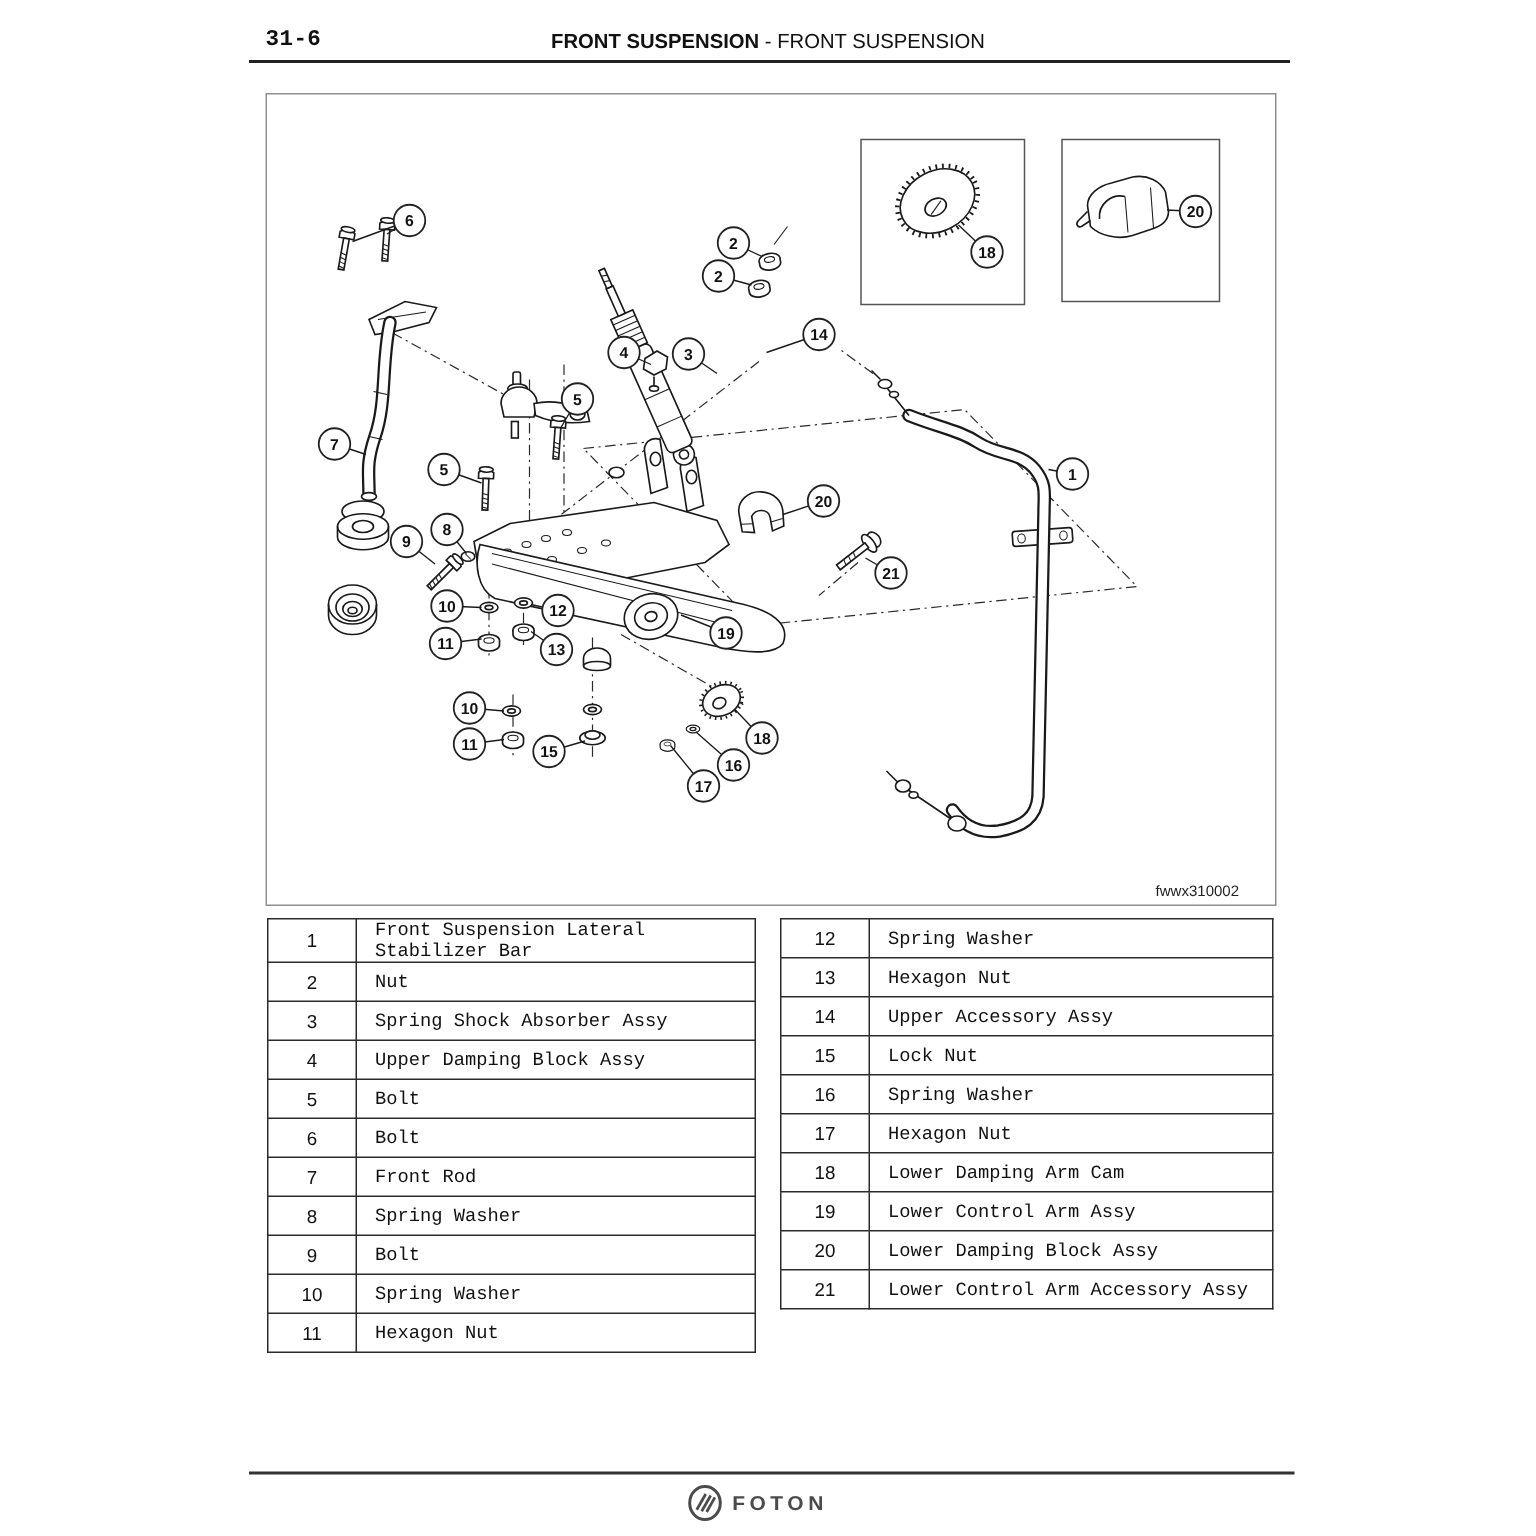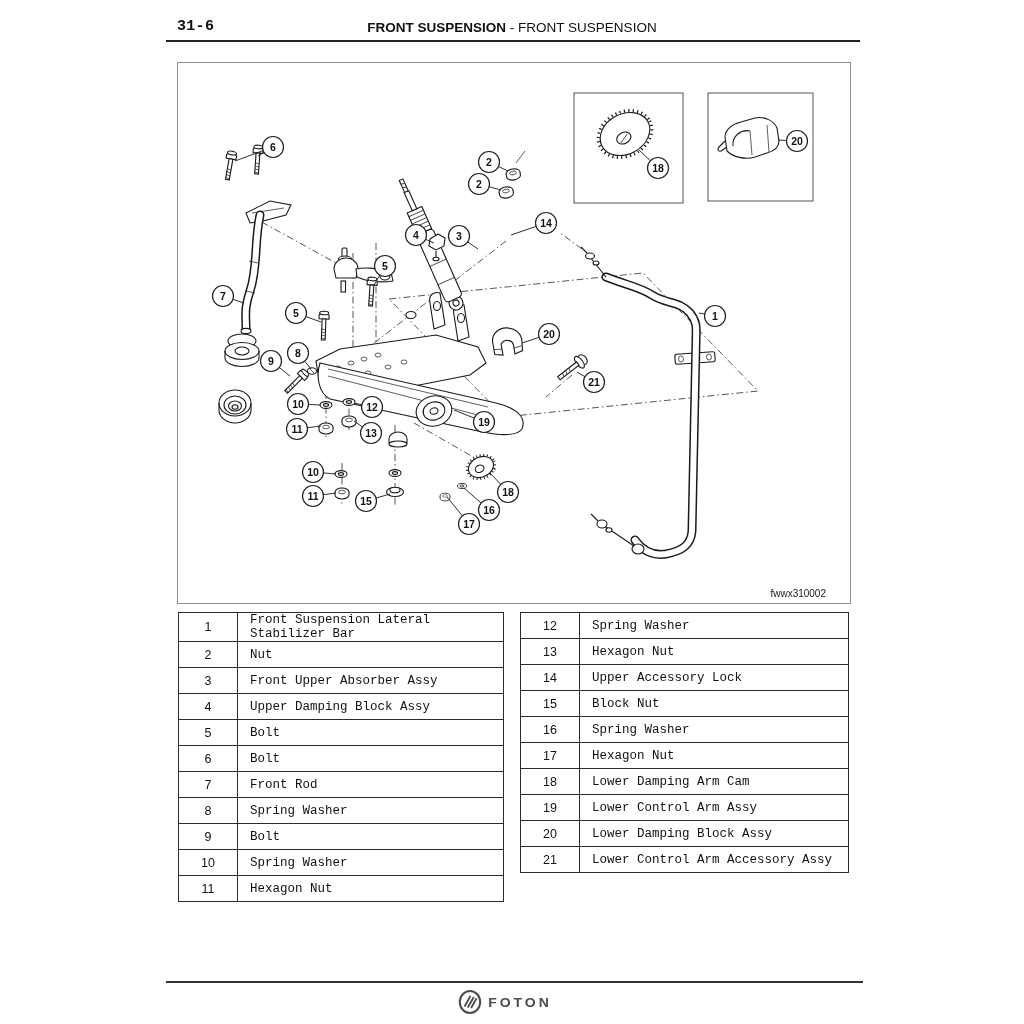--- a/index.html
+++ b/index.html
@@ -407,21 +407,21 @@
       <tr>
         <td class="num">1</td>
         <td class="nm">Front Suspension Lateral Stabilizer Bar</td>
       </tr>
       <tr>
         <td class="num">2</td>
         <td class="nm">Nut</td>
       </tr>
       <tr>
         <td class="num">3</td>
-        <td class="nm">Front Upper Absorber Assy</td>
+        <td class="nm">Spring Shock Absorber Assy</td>
       </tr>
       <tr>
         <td class="num">4</td>
         <td class="nm">Upper Damping Block Assy</td>
       </tr>
       <tr>
         <td class="num">5</td>
         <td class="nm">Bolt</td>
       </tr>
       <tr>
@@ -455,25 +455,25 @@
       <tr>
         <td class="num">12</td>
         <td class="nm">Spring Washer</td>
       </tr>
       <tr>
         <td class="num">13</td>
         <td class="nm">Hexagon Nut</td>
       </tr>
       <tr>
         <td class="num">14</td>
-        <td class="nm">Upper Accessory Lock</td>
+        <td class="nm">Upper Accessory Assy</td>
       </tr>
       <tr>
         <td class="num">15</td>
-        <td class="nm">Block Nut</td>
+        <td class="nm">Lock Nut</td>
       </tr>
       <tr>
         <td class="num">16</td>
         <td class="nm">Spring Washer</td>
       </tr>
       <tr>
         <td class="num">17</td>
         <td class="nm">Hexagon Nut</td>
       </tr>
       <tr>

